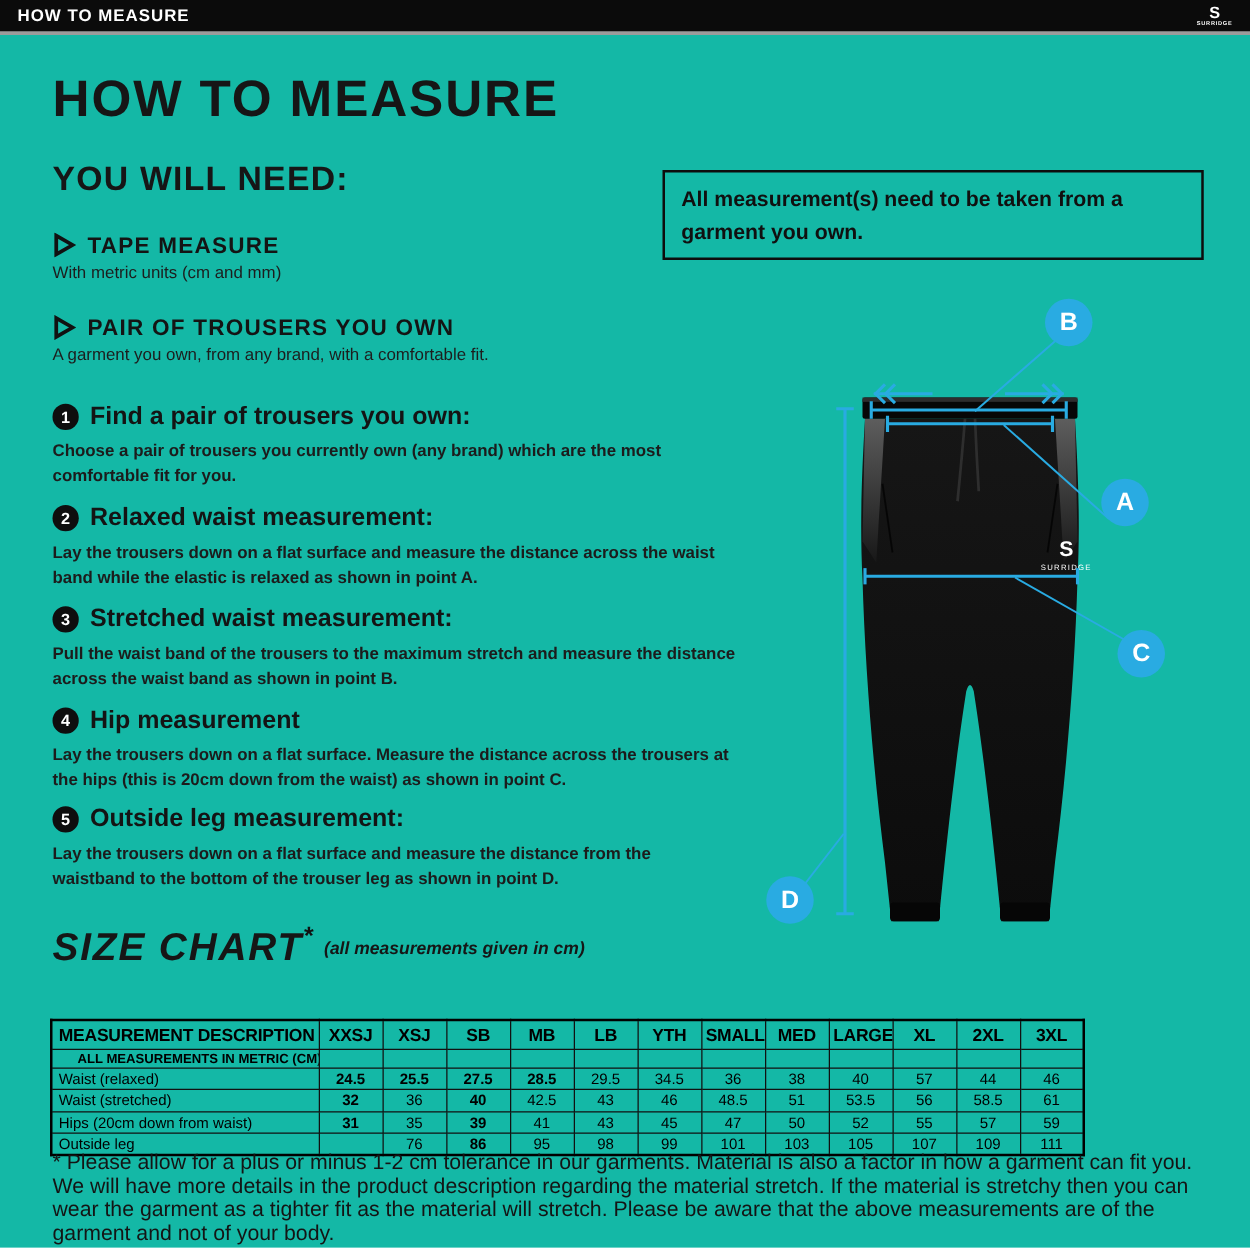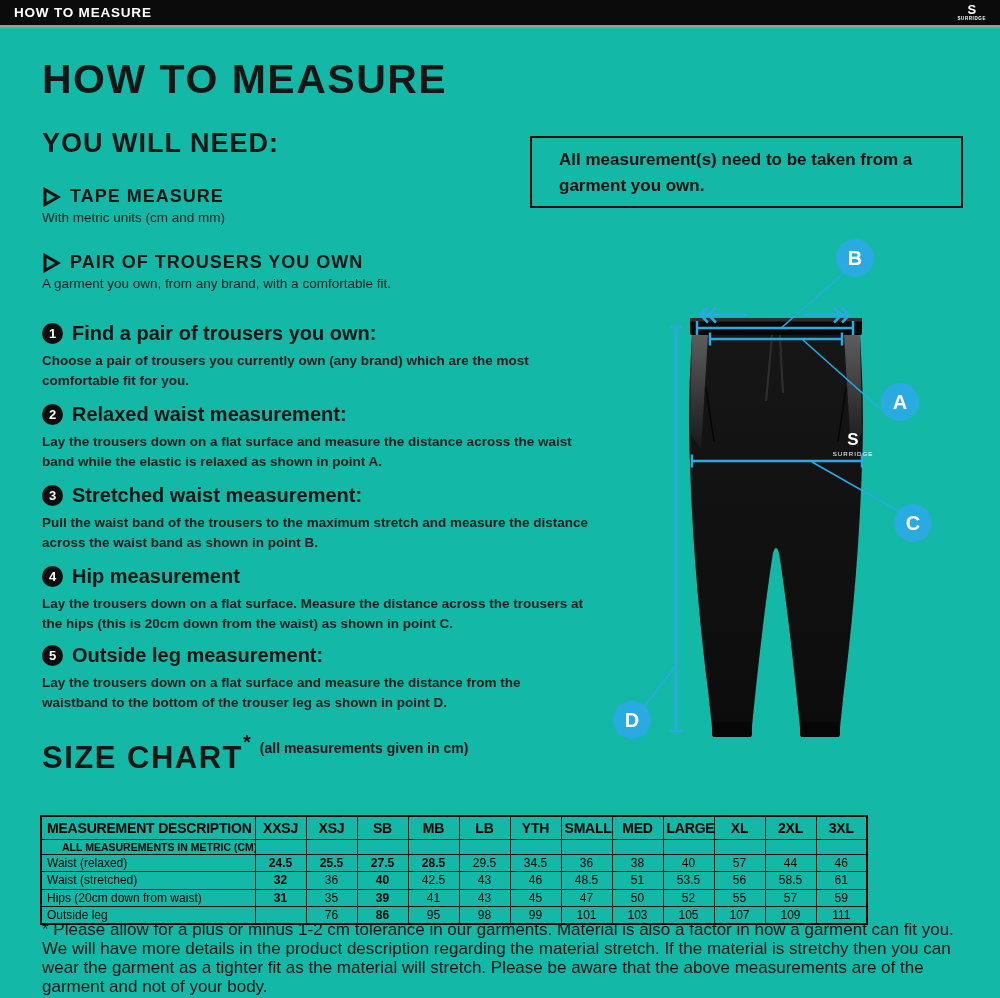--- a/index.html
+++ b/index.html
@@ -14,25 +14,25 @@
   .brand { display:flex; flex-direction:column; align-items:center; line-height:1; color:#fff; }
   .brand .s-glyph { font-size:13px; font-weight:bold; letter-spacing:0; }
   .brand .brand-word { font-size:4.5px; font-weight:bold; letter-spacing:.6px; margin-top:1px; }
 
   
   .h1 { position:absolute; left:42px; top:56px; font-size:41px; font-weight:bold; letter-spacing:1.5px; color:#161616; }
   .h2 { position:absolute; left:42px; top:128px; font-size:27px; font-weight:bold; letter-spacing:1px; color:#161616; }
 
   
   .notice { position:absolute; left:530px; top:136px; width:433px; height:72px; border:2.5px solid #0d0d0d;
-            padding:9px 27px; font-size:17px; line-height:1.5; font-weight:bold; color:#101010; }
+            padding:9px 13px; font-size:17px; line-height:1.5; font-weight:bold; color:#101010; }
 
   
   .need-item { position:absolute; left:42px; width:540px; }
-  .need-item .row { display:flex; align-items:center; gap:9px; }
+  .need-item .row { display:flex; gap:9px; }
   .need-label { font-size:18px; font-weight:bold; letter-spacing:1px; color:#141414; }
   .need-desc { font-size:13.5px; font-weight:normal; color:#1d1d1d; margin-top:3px; }
   .need-1 { top:186px; }
   .need-2 { top:252px; }
 
   
   .step { position:absolute; left:42px; width:548px; }
   .step .head { display:flex; align-items:center; gap:9px; }
   .badge { width:21px; height:21px; border-radius:50%; background:#0e0e0e; color:#fff; font-size:13px; font-weight:bold;
            display:inline-flex; align-items:center; justify-content:center; flex:0 0 auto; }
@@ -46,21 +46,21 @@
   .mline { stroke:var(--accent); stroke-width:2.5; fill:none; }
   .mthin { stroke:var(--accent); stroke-width:1.6; fill:none; }
   .point { position:absolute; width:38px; height:38px; border-radius:50%; background:var(--accent); color:#fff;
            font-size:20px; font-weight:bold; display:flex; align-items:center; justify-content:center; }
   .point-a { left:281px; top:148px; } 
   .point-b { left:236px; top:4px;  }
   .point-c { left:294px; top:269px; }
   .point-d { left:13px;  top:466px; }
 
   
-  .size-chart-head { position:absolute; left:42px; top:740px; display:flex; align-items:flex-start; }
+  .size-chart-head { position:absolute; left:42px; top:740px; display:flex; align-items:center;font-style:italic; }
   .size-chart-title { font-size:31px; font-weight:bold; letter-spacing:1.5px; color:#161616; }
   .size-chart-star { font-size:20px; font-weight:bold; vertical-align:super; position:relative; top:-9px; }
   .size-chart-note { font-size:14px; font-weight:bold; margin-left:9px; color:#161616; }
 
   table.size-table { position:absolute; left:40px; top:788px; width:828px; border-collapse:collapse; table-layout:fixed;
                      border:2px solid #000;margin-top:27px; }
   .size-table col.desc-col { width:214px; }
   .size-table th, .size-table td { border:1px solid #111; text-align:center; padding:0 3px; color:#000;
                                    overflow:hidden; white-space:nowrap; }
   .size-table thead th { font-size:14px; font-weight:bold; height:23px; letter-spacing:-.2px; }

